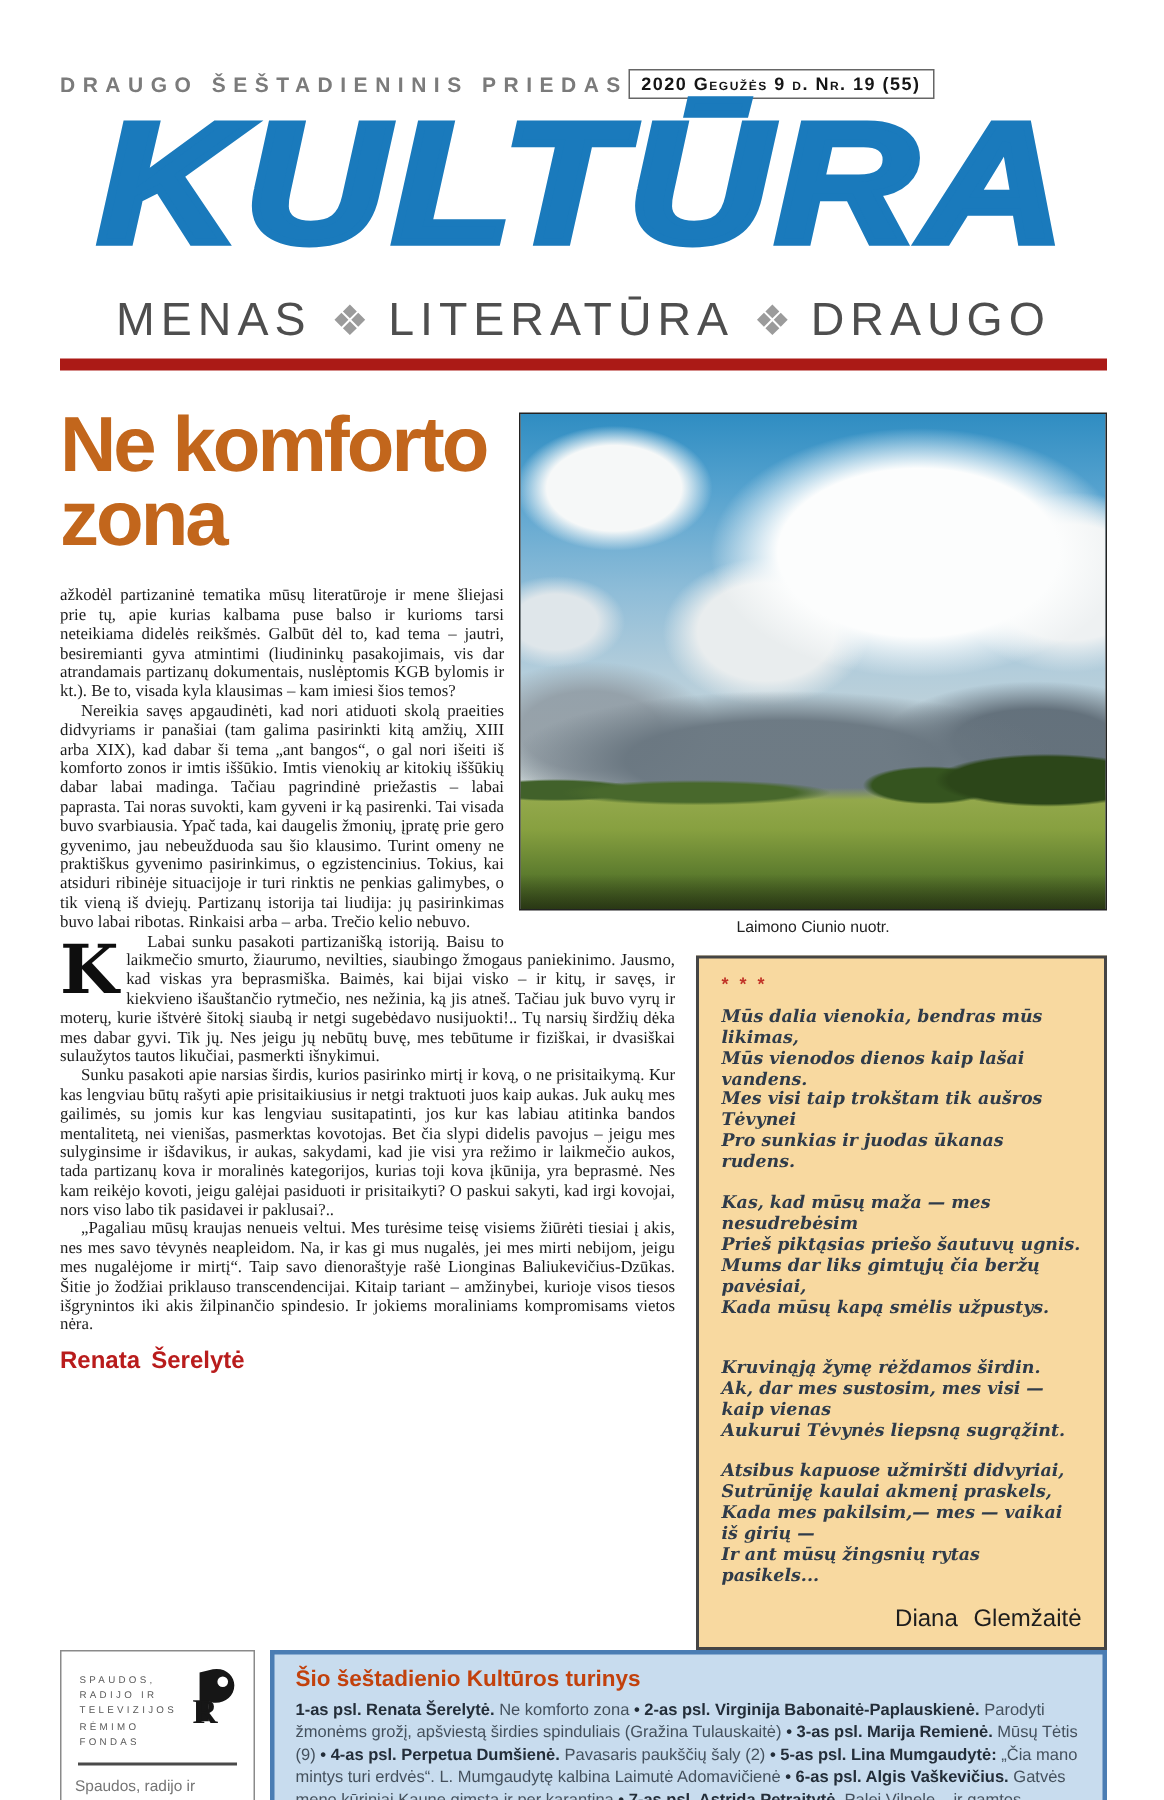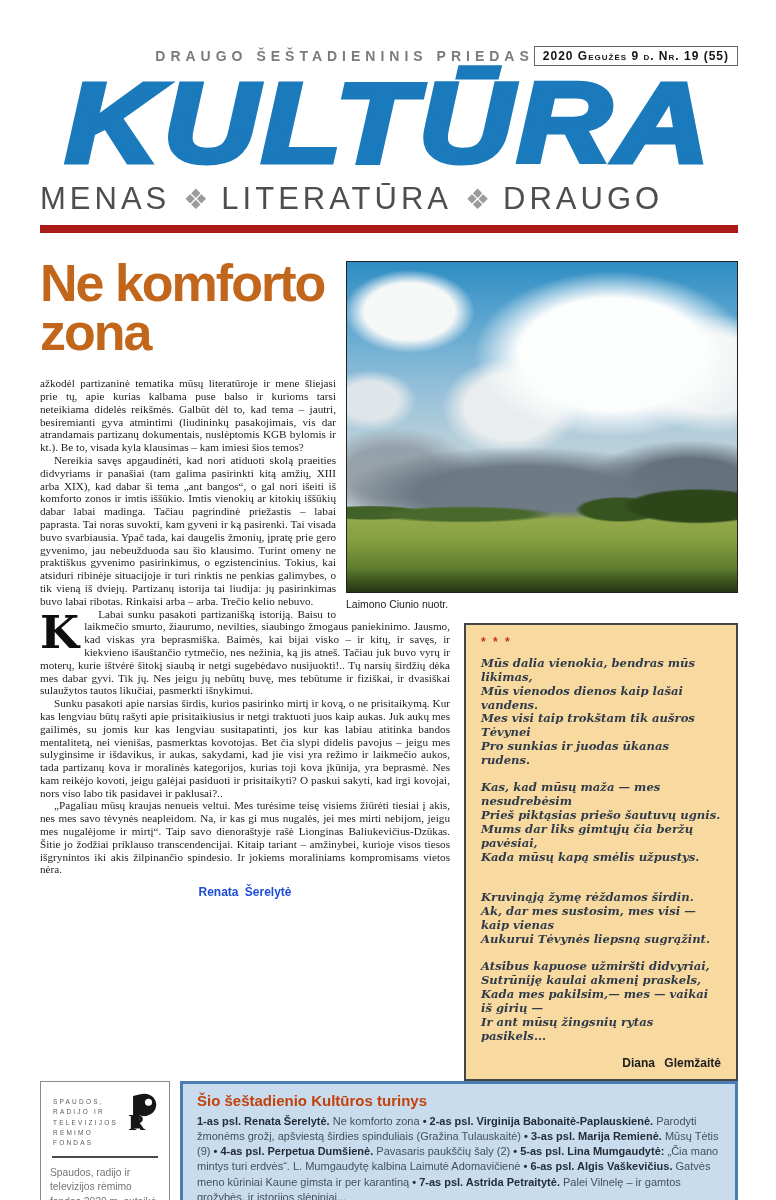--- a/index.html
+++ b/index.html
@@ -4,35 +4,35 @@
 <style>
   * { margin:0; padding:0; box-sizing:border-box; }
   html,body { background:#e8e8e8; }
   .page {
     width:776px; height:1200px; margin:0 auto; background:#ffffff;
     padding:46px 38px 0 40px; overflow:hidden; position:relative;
     font-family:"Liberation Serif", serif; color:#1d1d1d;
   }
 
   
-  .top-row { display:flex; justify-content:flex-end; align-items:center; }
+  .top-row { display:flex; justify-content:flex-start; align-items:center; }
   .kicker { font-family:"Liberation Sans",sans-serif; font-weight:700; font-size:14px;
             letter-spacing:5px; color:#7b7b7b; }
   .issue-box { font-family:"Liberation Sans",sans-serif; font-weight:700; font-size:12px;
             font-variant:small-caps; letter-spacing:1px; border:1px solid #666;
             padding:2px 8px; color:#151515; }
   .masthead {
     font-family:"Liberation Sans",sans-serif; font-weight:700; font-style:italic;
     font-size:114px; line-height:0.96; color:#1a7abc; -webkit-text-stroke:5px #1a7abc;
     text-align:center; letter-spacing:3px; transform:scaleX(1.15); transform-origin:50% 50%;
     padding-top:2px; white-space:nowrap;
   }
-  .tagline { display:flex; justify-content:flex-start; align-items:center; gap:13px;
+  .tagline { display:flex; justify-content:center; align-items:center; gap:13px;
     font-family:"Liberation Sans",sans-serif; font-size:31px; color:#4e4e4e;
-    letter-spacing:4px; margin-top:4px; }
+    letter-spacing:4px; margin-top:18px; }
   .orn { font-family:"DejaVu Sans",sans-serif; color:#9b9b9b; font-size:28px; letter-spacing:0; }
   .red-rule { height:8px; background:#ab1a16; margin-top:8px; }
 
   
   .article { margin-top:26px; min-height:672px; }
   .photo-figure { float:right; width:392px; margin:2px 0 4px 10px; }
   .photo {
     width:392px; height:332px; border:1px solid #222;
     background-image:
       linear-gradient(180deg, rgba(0,0,0,0) 93%, rgba(22,22,12,.55) 100%),
@@ -45,43 +45,43 @@
       radial-gradient(35% 16% at 88% 66%, rgba(90,103,114,.9) 40%, rgba(90,103,114,0) 75%),
       radial-gradient(30% 20% at 12% 64%, rgba(140,150,158,.8) 40%, rgba(140,150,158,0) 70%),
       radial-gradient(48% 34% at 68% 28%, #fcfdfd 50%, rgba(252,253,253,0) 74%),
       radial-gradient(30% 26% at 94% 34%, #eef1f2 45%, rgba(238,241,242,0) 70%),
       radial-gradient(26% 22% at 42% 44%, #e9edee 45%, rgba(233,237,238,0) 68%),
       radial-gradient(24% 18% at 16% 15%, #f6f8f8 48%, rgba(246,248,248,0) 70%),
       radial-gradient(18% 14% at 6% 42%, #dfe6ea 40%, rgba(223,230,234,0) 66%),
       linear-gradient(180deg, #2f8dc2 0%, #57a3cf 16%, #8fbdd8 36%, #b3cddb 52%, #c6d4d9 66%, #cdd6d6 76%);
   }
   .caption { font-family:"Liberation Sans",sans-serif; font-size:10.5px; color:#222;
-             text-align:left; margin-top:5px; }
+             text-align:center; margin-top:5px; }
 
   .poem {
     float:right; clear:right; width:274px; background:#f8d9a0; border:2px solid #454545;
     padding:10px 15px 8px; margin:9px 0 0 14px;
     font-family:"DejaVu Serif",serif; font-style:italic; font-weight:700;
     color:#2f3b49; font-size:11.6px; line-height:1.2;
   }
   .poem-title { font-family:"Liberation Sans",sans-serif; font-style:normal; font-weight:700;
                 color:#c13327; letter-spacing:2px; font-size:12px; margin-bottom:7px; }
   .stanza { margin:0 0 13px; }
   .poem-author { text-align:right; font-family:"Liberation Sans",sans-serif; font-style:normal;
-                 font-weight:700; font-size:12px; color:#1d1d1d; word-spacing:6px; margin-top:3px; }
+                 font-weight:400; font-size:16px; color:#1d1d1d; word-spacing:6px; margin-top:3px; }
 
   .headline { font-family:"Liberation Sans",sans-serif; font-weight:700; font-size:52px;
               line-height:0.94; color:#c2661c; letter-spacing:-2px; max-width:320px;
               margin:0 0 20px; }
   .para { font-size:11.2px; line-height:12.8px; text-align:justify; hyphens:auto; -webkit-hyphens:auto; }
   .paras .para { text-indent:14px; }
   .dropcap { float:left; font-family:"DejaVu Serif",serif; font-weight:700; font-size:45px;
              line-height:36px; padding:1px 5px 0 0; color:#0e0e0e; }
-  .byline { text-align:center; font-family:"Liberation Sans",sans-serif; font-weight:700;
-            font-size:12px; color:#1d4ed8; word-spacing:3px; margin-top:9px; }
+  .byline { text-align:left; font-family:"Liberation Sans",sans-serif; font-weight:700;
+            font-size:16px; color:#b91c1c; word-spacing:3px; margin-top:9px; }
 
   
   .bottom { clear:both; display:flex; gap:10px; margin-top:16px; }
   .fund-box { width:130px; flex:none; border:1px solid #8a8a8a; padding:10px 9px;
               font-family:"Liberation Sans",sans-serif; color:#757575; align-self:flex-start; }
   .fund-logo-row { display:flex; gap:5px; justify-content:center; align-items:flex-start; }
   .fund-logo-text { font-size:6.5px; letter-spacing:2.2px; line-height:1.6; color:#5a5a5a;
                     white-space:pre-line; margin-top:5px; }
   .fund-rule { border-top:2px solid #4a4a4a; margin:7px 2px 8px; }
   .fund-text { font-size:10.3px; line-height:1.42; }

